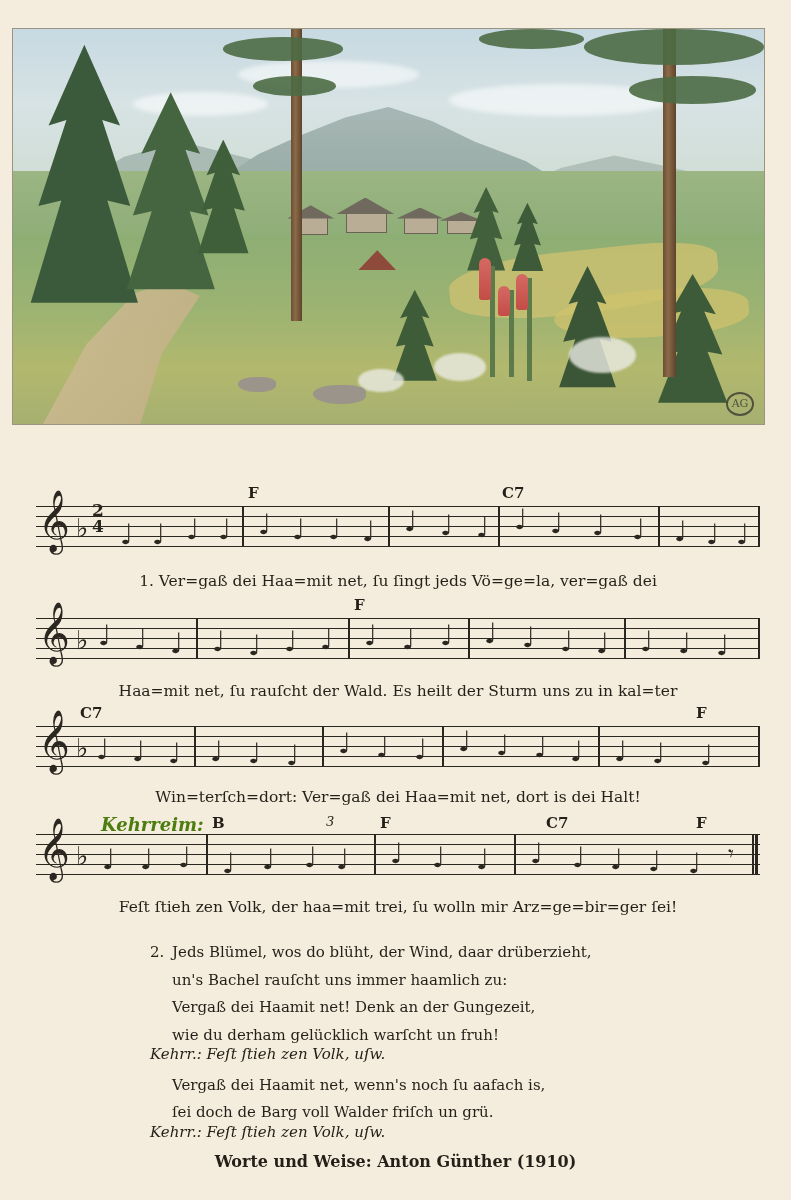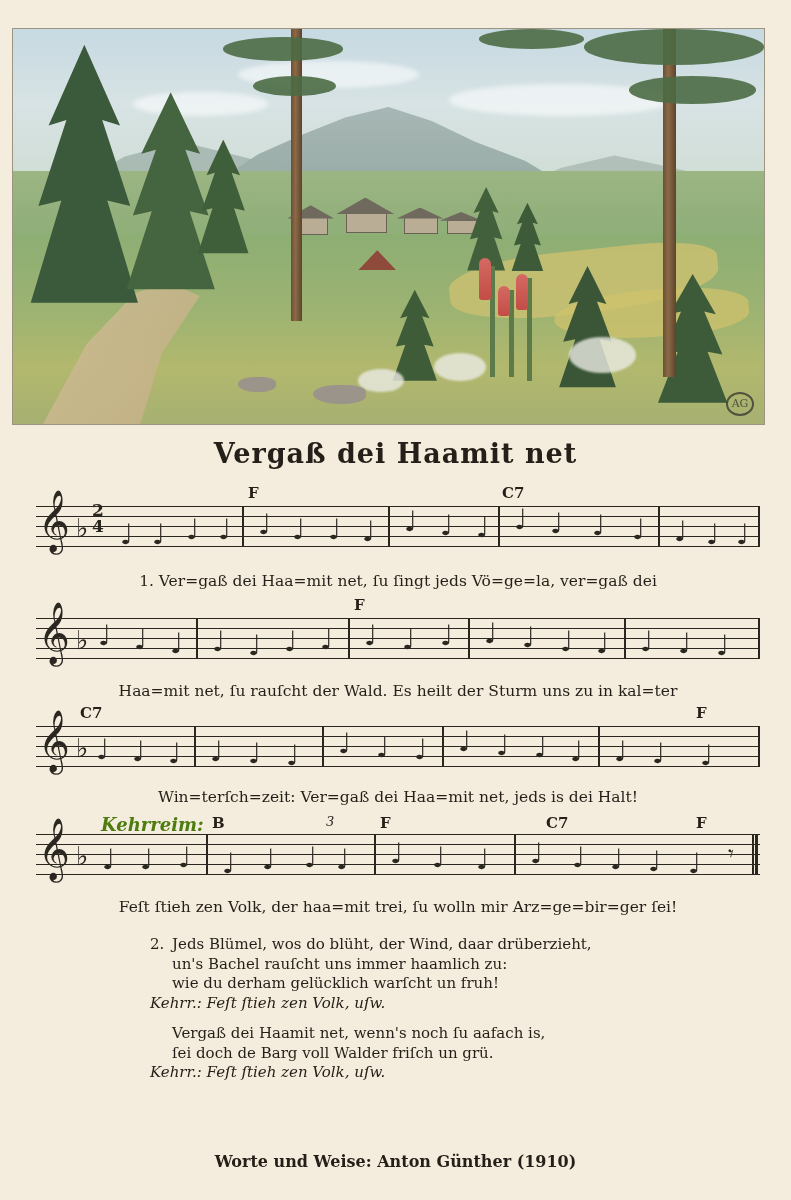--- a/index.html
+++ b/index.html
@@ -323,20 +323,21 @@
     margin-bottom: 11px;
   }
   .verse .vnum {
     display: inline-block;
     width: 22px;
   }
   .verse .vline {
     display: block;
     padding-left: 22px;
     white-space: nowrap;
+    margin-top: 8px;
   }
   .verse .vline.first {
     padding-left: 0;
   }
   .verse .refrain {
     display: block;
     padding-left: 0;
     font-style: italic;
     white-space: nowrap;
   }
@@ -411,21 +412,20 @@
 
     <div class="bush-white" style="left:74%;top:78%;width:9%;height:9%;"></div>
     <div class="bush-white" style="left:56%;top:82%;width:7%;height:7%;"></div>
     <div class="bush-white" style="left:46%;top:86%;width:6%;height:6%;"></div>
     <div class="rock" style="left:40%;top:90%;width:7%;height:5%;"></div>
     <div class="rock" style="left:30%;top:88%;width:5%;height:4%;"></div>
 
     <div class="artist-mark">AG</div>
   </div>
 
-  <div class="song-title">Vergaß dei Haamit net</div>
 
   <div class="staff-block" style="top:506px;">
     <div class="chord" style="left:212px;top:-22px;">F</div>
     <div class="chord" style="left:466px;top:-22px;">C7</div>
     <div class="staff">
       <div class="line"></div>
       <div class="line"></div>
       <div class="line"></div>
       <div class="line"></div>
       <div class="line"></div>
@@ -525,21 +525,21 @@
       <div class="note" style="left:460px;top:6px;">♩</div>
       <div class="note" style="left:498px;top:8px;">♩</div>
       <div class="note" style="left:534px;top:12px;">♩</div>
       <div class="barline" style="left:562px;"></div>
       <div class="note" style="left:578px;top:12px;">♩</div>
       <div class="note" style="left:616px;top:14px;">♩</div>
       <div class="note" style="left:664px;top:16px;">♩</div>
       <div class="barline" style="left:722px;"></div>
     </div>
   </div>
-  <div class="lyric-line" style="top:788px;">Win=terſch=zeit: Ver=gaß dei      Haa=mit net, jeds is    dei     Halt!</div>
+  <div class="lyric-line" style="top:788px;">Win=terſch=dort: Ver=gaß dei      Haa=mit net, dort is    dei     Halt!</div>
 
   <div class="kehrreim" style="top:814px;">Kehrreim:</div>
   <div class="staff-block" style="top:834px;">
     <div class="chord" style="left:176px;top:-20px;">B</div>
     <div class="triplet" style="left:290px;top:-20px;">3</div>
     <div class="chord" style="left:344px;top:-20px;">F</div>
     <div class="chord" style="left:510px;top:-20px;">C7</div>
     <div class="chord" style="left:660px;top:-20px;">F</div>
     <div class="staff">
       <div class="line"></div>
@@ -570,20 +570,21 @@
       <div class="note" style="left:692px;top:6px;font-size:22px;">𝄾</div>
       <div class="endbar" style="left:716px;"></div>
     </div>
   </div>
   <div class="lyric-line" style="top:898px;">Feſt ſtieh zen Volk, der haa=mit trei,   ſu wolln mir Arz=ge=bir=ger ſei!</div>
 
   <div class="verses">
     <div class="verse">
       <span class="vline first"><span class="vnum">2.</span><span>Jeds Blümel, wos do blüht, der Wind, daar drüberzieht,</span></span>
       <span class="vline">un's Bachel rauſcht uns immer haamlich zu:</span>
+      <span class="vline">Vergaß dei Haamit net! Denk an der Gungezeit,</span>
       <span class="vline">wie du derham gelücklich warſcht un fruh!</span>
       <span class="refrain">Kehrr.: Feſt ſtieh zen Volk, uſw.</span>
     </div>
     <div class="verse">
       <span class="vline">Vergaß dei Haamit net, wenn's noch ſu aafach is,</span>
       <span class="vline">ſei doch de Barg voll Walder friſch un grü.</span>
       <span class="refrain">Kehrr.: Feſt ſtieh zen Volk, uſw.</span>
     </div>
   </div>
 

